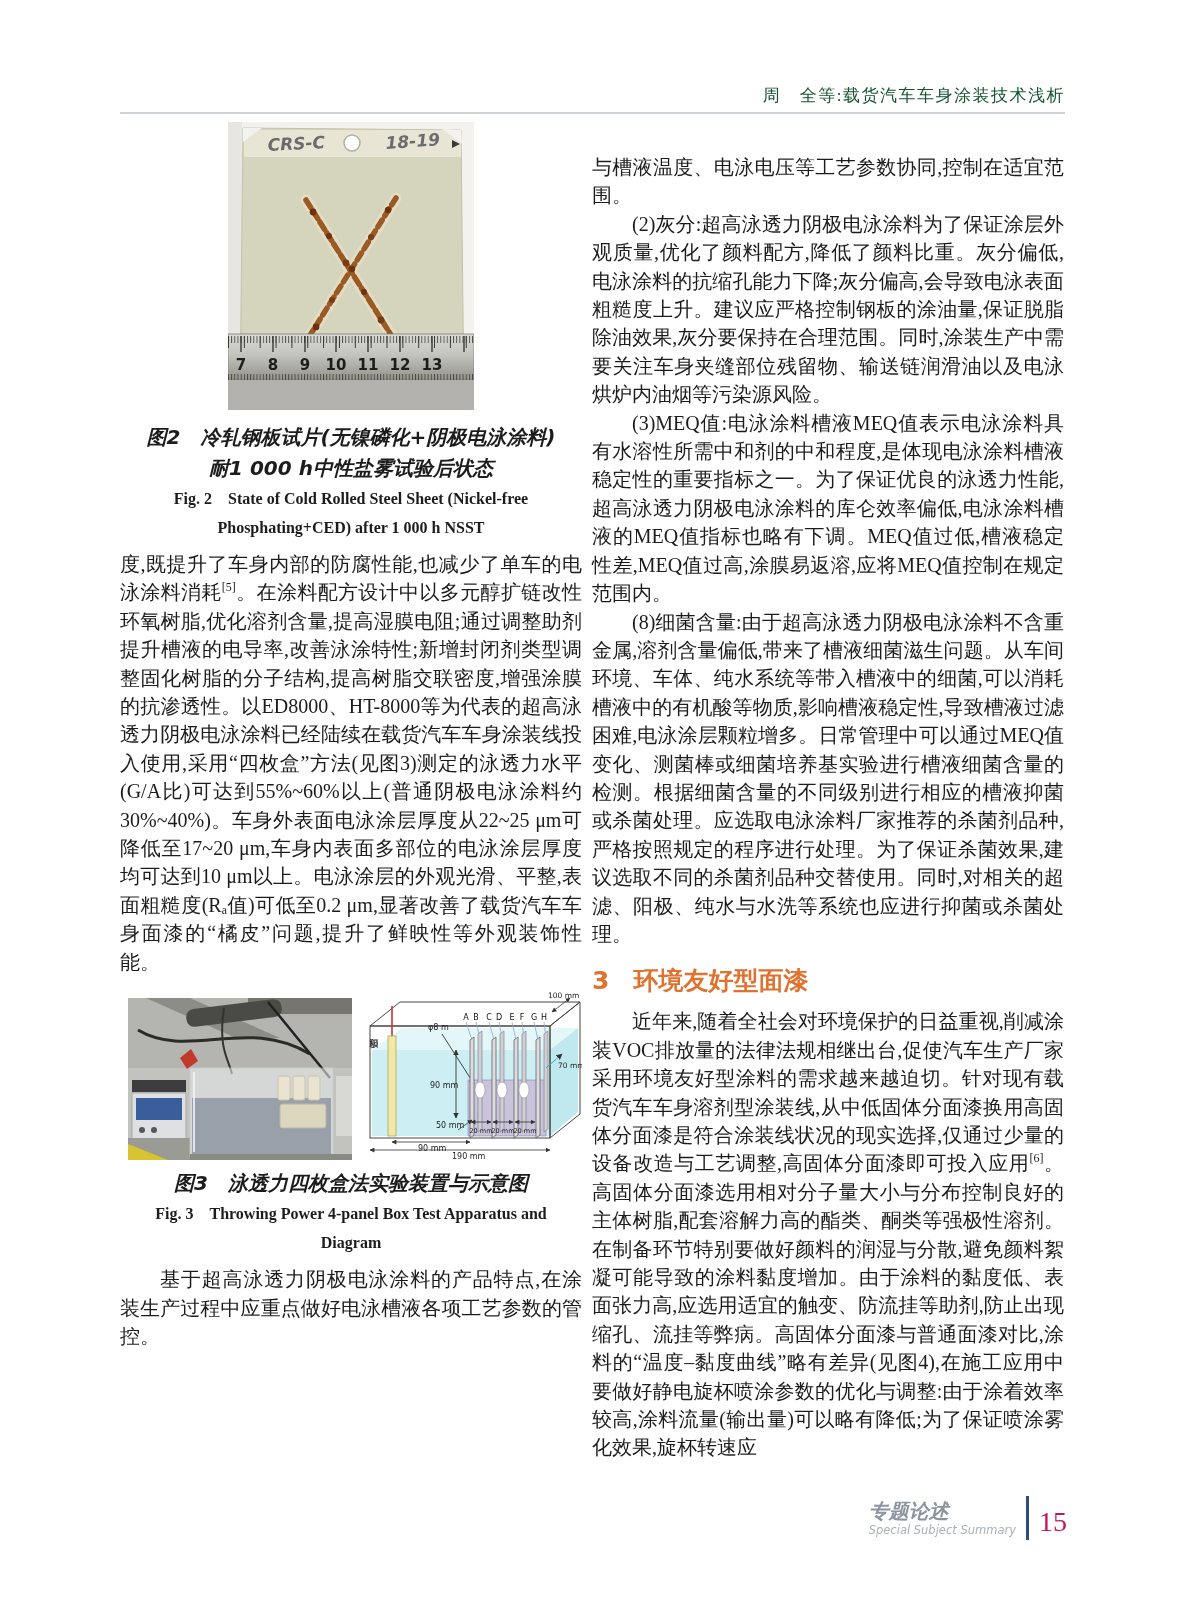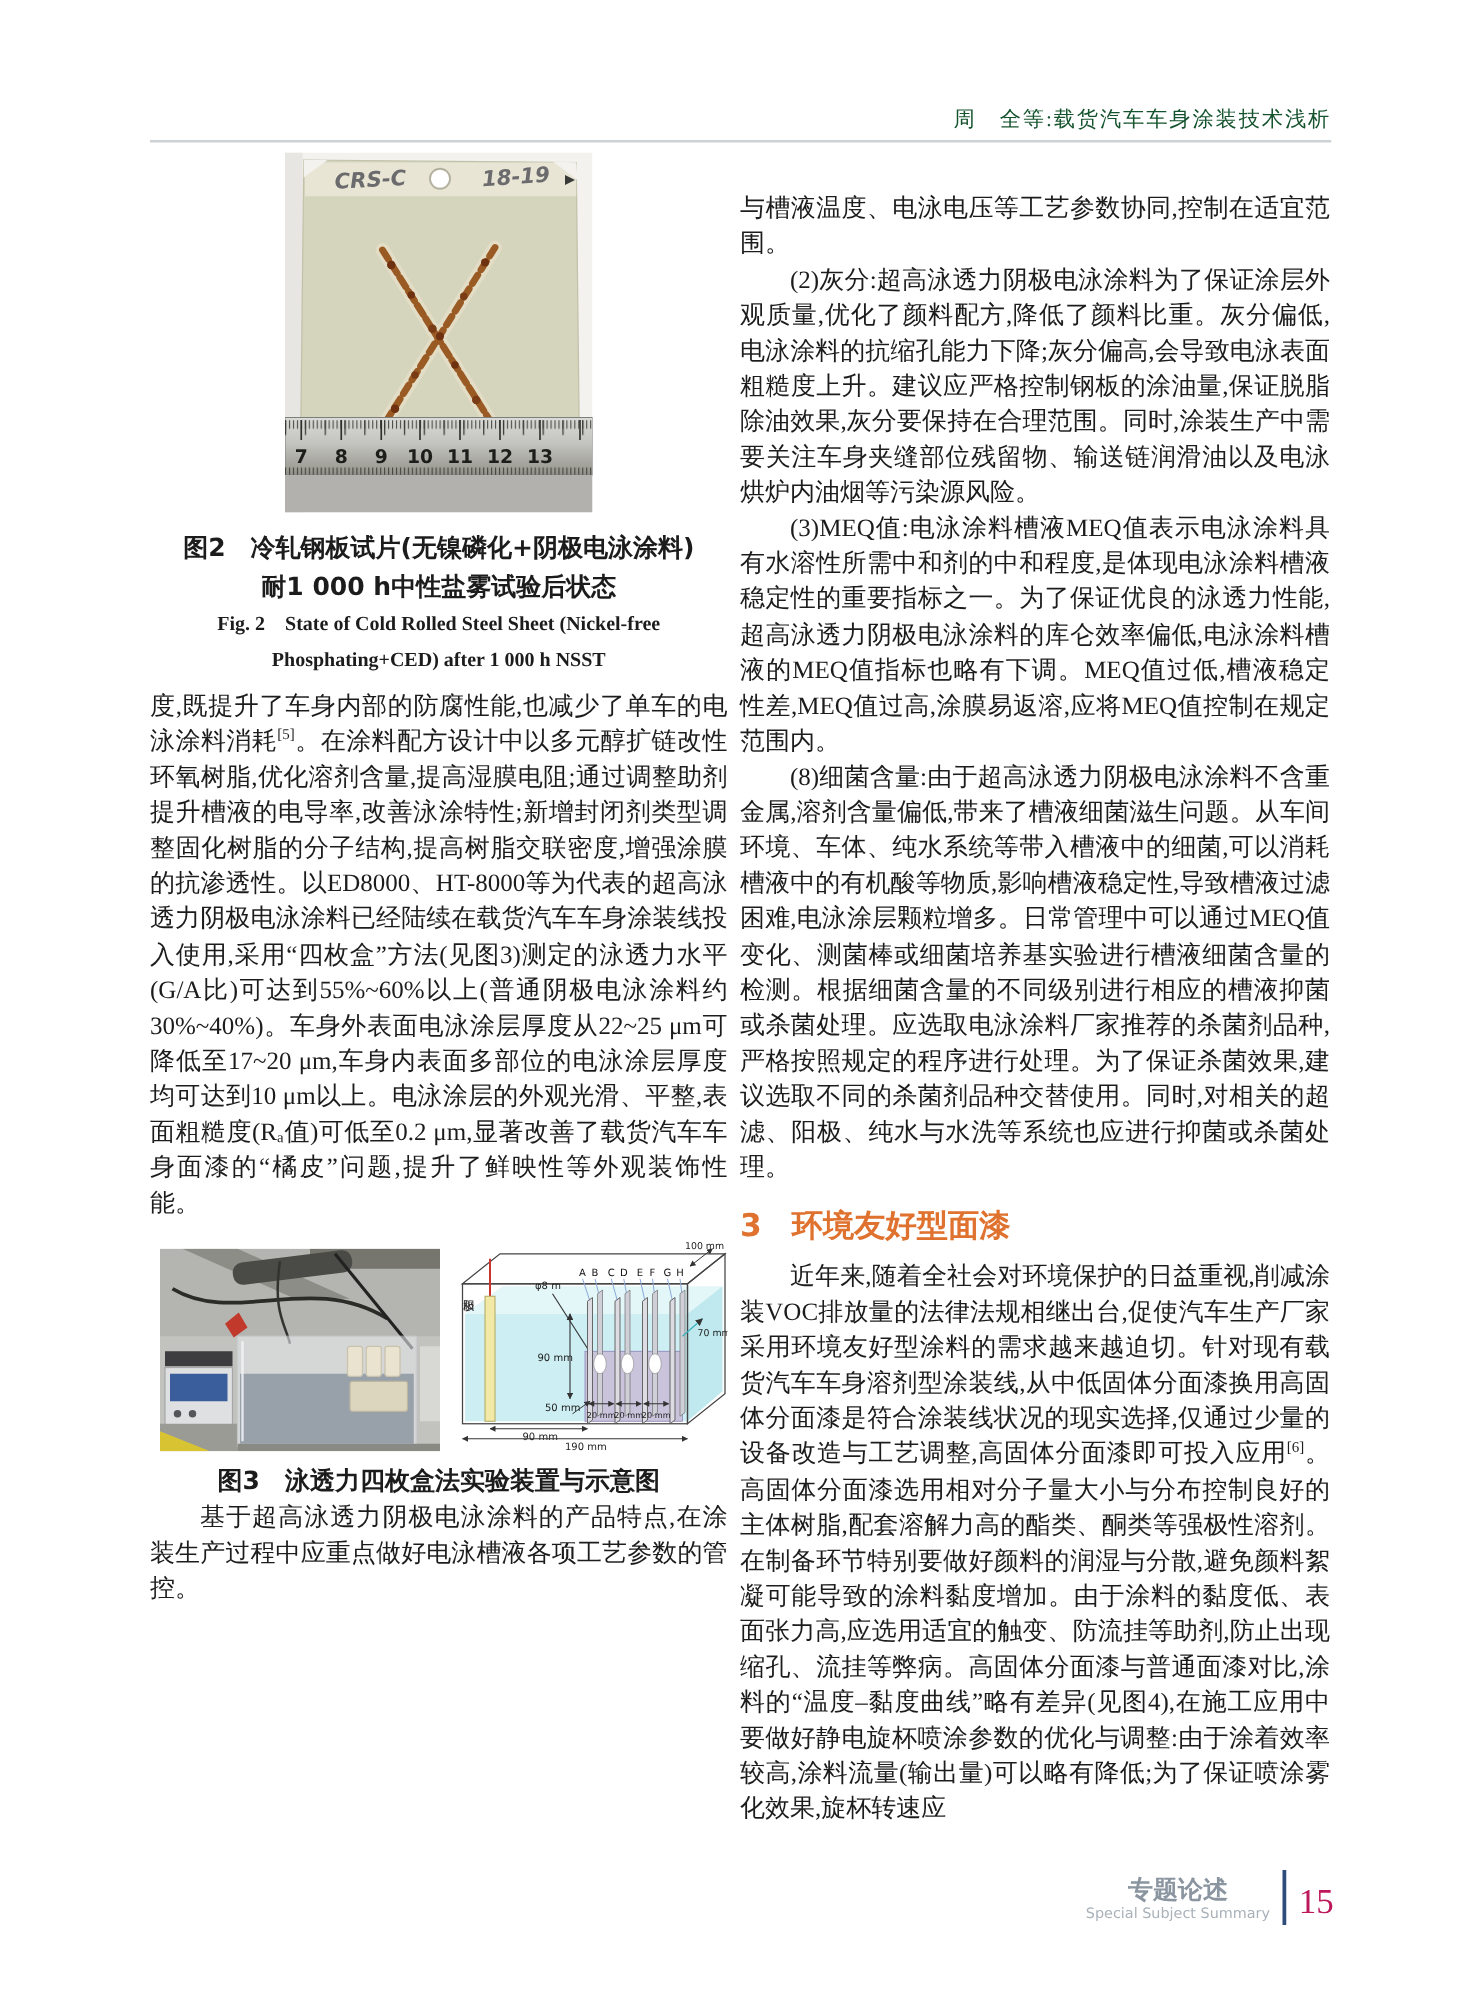--- a/index.html
+++ b/index.html
@@ -13,30 +13,30 @@
   }
   .head-rule{position:absolute;top:112px;left:120px;right:122px;border-top:2px solid #cdd2d6;}
   .col{position:absolute;}
   .col-left{left:120px;top:122px;width:462px;}
   .col-right{left:592px;top:126px;width:472px;margin-top:27px;}
   p.body{font-size:20px;line-height:28.4px;text-align:justify;margin:0;}
   p.body sup{font-size:12px;line-height:0;}
   .indent{text-indent:2em;}
   .fig-center{text-align:center;}
   .caption-cn{font-family:"DejaVu Sans", sans-serif;font-weight:bold;font-size:20px;
-    text-align:center;line-height:31px;margin-top:8px;}
+    text-align:center;line-height:31px;margin-top:8px;font-style:italic;}
   .caption-en{font-family:"Liberation Serif", serif;font-weight:bold;font-size:16px;
     text-align:center;line-height:29px;margin-bottom:8px;}
   .fig3-row{display:flex;gap:10px;align-items:flex-end;margin:12px 0 0 8px;}
   .section-heading{
     font-family:"DejaVu Sans", sans-serif;font-weight:bold;font-size:25px;color:#e0722f;
     margin:16px 0 10px 0;display:flex;gap:24px;align-items:baseline;
   }
   .footer{position:absolute;right:120px;top:1496px;display:flex;align-items:center;gap:10px;}
-  .footer-labels{text-align:center;}
+  .footer-labels{text-align:left;font-style:italic;}
   .footer-cn{font-family:"DejaVu Sans", sans-serif;font-weight:bold;font-size:20px;
     color:#8b95a0;line-height:24px;}
   .footer-en{font-family:"DejaVu Sans", sans-serif;font-size:11.5px;color:#a9b1b9;line-height:14px;}
   .footer-bar{width:3px;height:44px;background:#2e4d7c;}
   .footer-page{font-size:28px;color:#be185d;font-family:"Liberation Serif", serif;padding-top:8px;}
   svg text{font-family:"DejaVu Sans", sans-serif;}
 </style>
 </head>
 <body>
 
@@ -243,20 +243,24 @@
         <text x="163" y="145">20 mm</text>
       </g>
       <line x1="30" y1="154" x2="108" y2="154" stroke="#333" stroke-width="0.8" marker-start="url(#arrb)" marker-end="url(#arr)"></line>
       <text x="56" y="163" font-size="8" fill="#222">90 mm</text>
       <line x1="8" y1="162" x2="188" y2="162" stroke="#333" stroke-width="0.8" marker-start="url(#arrb)" marker-end="url(#arr)"></line>
       <text x="90" y="171" font-size="8" fill="#222">190 mm</text>
     </svg>
   </div>
 
   <div class="caption-cn">图3　泳透力四枚盒法实验装置与示意图</div>
+  <div class="caption-en">
+    <div>Fig. 3　Throwing Power 4-panel Box Test Apparatus and</div>
+    <div>Diagram</div>
+  </div>
 
   <p class="body indent">基于超高泳透力阴极电泳涂料的产品特点,在涂装生产过程中应重点做好电泳槽液各项工艺参数的管控。</p>
 </div>
 
 <div class="col col-right">
   <p class="body">与槽液温度、电泳电压等工艺参数协同,控制在适宜范围。</p>
   <p class="body indent">(2)灰分:超高泳透力阴极电泳涂料为了保证涂层外观质量,优化了颜料配方,降低了颜料比重。灰分偏低,电泳涂料的抗缩孔能力下降;灰分偏高,会导致电泳表面粗糙度上升。建议应严格控制钢板的涂油量,保证脱脂除油效果,灰分要保持在合理范围。同时,涂装生产中需要关注车身夹缝部位残留物、输送链润滑油以及电泳烘炉内油烟等污染源风险。</p>
   <p class="body indent">(3)MEQ值:电泳涂料槽液MEQ值表示电泳涂料具有水溶性所需中和剂的中和程度,是体现电泳涂料槽液稳定性的重要指标之一。为了保证优良的泳透力性能,超高泳透力阴极电泳涂料的库仑效率偏低,电泳涂料槽液的MEQ值指标也略有下调。MEQ值过低,槽液稳定性差,MEQ值过高,涂膜易返溶,应将MEQ值控制在规定范围内。</p>
   <p class="body indent">(8)细菌含量:由于超高泳透力阴极电泳涂料不含重金属,溶剂含量偏低,带来了槽液细菌滋生问题。从车间环境、车体、纯水系统等带入槽液中的细菌,可以消耗槽液中的有机酸等物质,影响槽液稳定性,导致槽液过滤困难,电泳涂层颗粒增多。日常管理中可以通过MEQ值变化、测菌棒或细菌培养基实验进行槽液细菌含量的检测。根据细菌含量的不同级别进行相应的槽液抑菌或杀菌处理。应选取电泳涂料厂家推荐的杀菌剂品种,严格按照规定的程序进行处理。为了保证杀菌效果,建议选取不同的杀菌剂品种交替使用。同时,对相关的超滤、阳极、纯水与水洗等系统也应进行抑菌或杀菌处理。</p>
 

